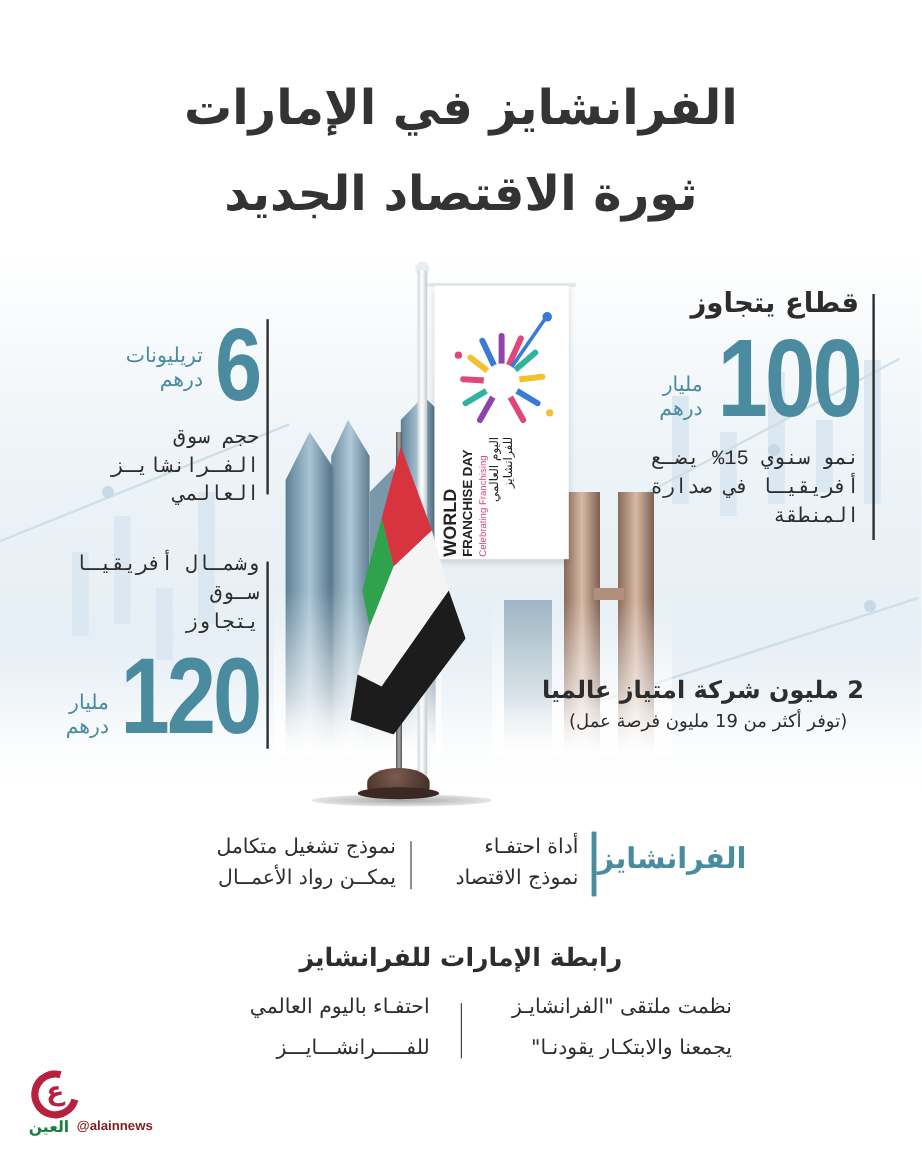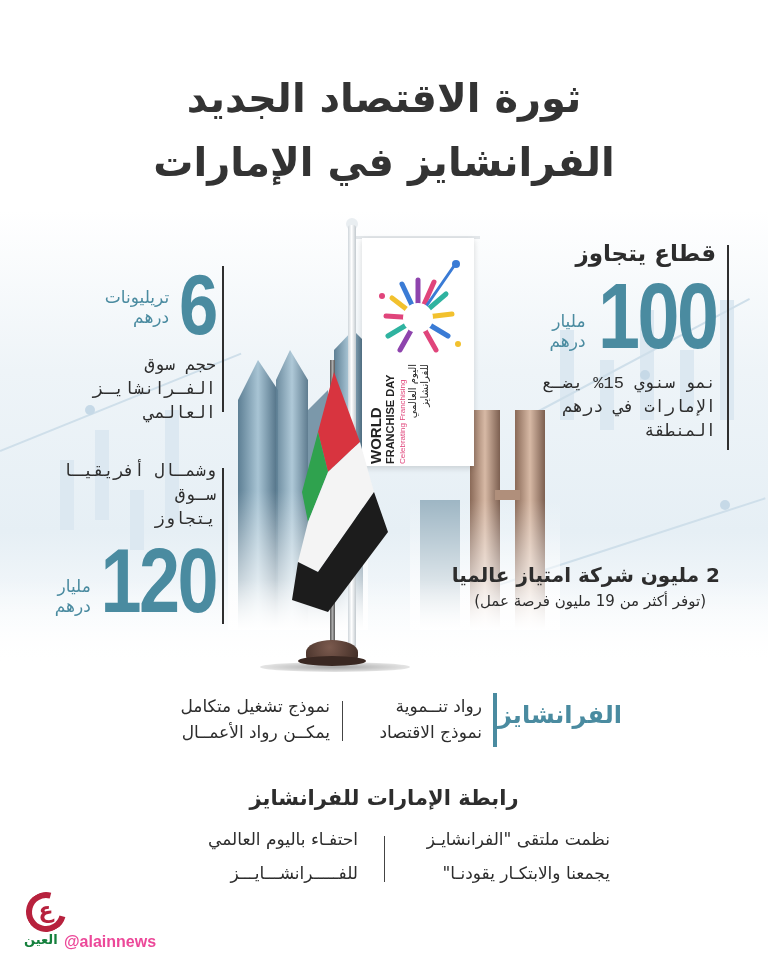--- a/index.html
+++ b/index.html
@@ -59,21 +59,21 @@
   .thin-sep { position: absolute; width: 1px; background: #444; }
 
   .assoc-title { position: absolute; top: 786px; left: 0; width: 768px; text-align: center; font-weight: bold; font-size: 21px; color: #2d2d2d; direction: rtl; }
   .assoc-col { position: absolute; font-size: 17px; line-height: 34px; color: #2d2d2d; direction: rtl; text-align: right; }
 
   
   .logo-ring { position: absolute; left: 26px; top: 892px; width: 40px; height: 40px; border-radius: 50%;
                border: 6px solid #b7213d; border-right-color: transparent; transform: rotate(-30deg); }
   .logo-glyph { position: absolute; left: 31px; top: 896px; width: 30px; height: 30px; font-size: 22px; font-weight: bold; color: #b7213d; text-align: center; line-height: 30px; }
   .logo-name { position: absolute; left: 24px; top: 932px; font-size: 13px; font-weight: bold; color: #15803d; }
-  .handle { position: absolute; left: 64px; top: 933px; font-family: "Liberation Sans", sans-serif; font-weight: bold; font-size: 16px; color: #ec4899; }
+  .handle { position: absolute; left: 64px; top: 933px; font-family: "Liberation Sans", sans-serif; font-weight: bold; font-size: 11px; color: #7f1d1d; }
   .source { position: absolute; right: 32px; top: 988px; font-size: 16px; color: #737373; direction: rtl; }
 </style>
 </head>
 <body>
 
 <div class="scene">
 
   <div class="candle" style="left:60px;top:250px;height:70px;"></div>
   <div class="candle" style="left:95px;top:220px;height:90px;"></div>
   <div class="candle" style="left:130px;top:280px;height:60px;"></div>
@@ -124,37 +124,37 @@
     <rect x="10" y="130" width="40" height="130" fill="#9eb6c4"></rect>
     <rect x="60" y="40" width="30" height="220" fill="url(#g2)"></rect>
     <rect x="105" y="40" width="30" height="220" fill="url(#g2)"></rect>
     <rect x="85" y="120" width="25" height="10" fill="#b08f7b"></rect>
     <rect x="0" y="0" width="150" height="260" fill="url(#fade2)"></rect>
   </svg>
   <div class="fade-bottom"></div>
 </div>
 
 <div class="title rtl">
+  <div>الفرانشايز في الإمارات</div>
   <div style="margin-top:8px;">ثورة الاقتصاد الجديد</div>
-  <div>الفرانشايز في الإمارات</div>
 </div>
 
 <div class="vline" style="left:727px;top:245px;height:205px;"></div>
 <div class="block" style="right:52px;top:236px;width:200px;text-align:right;">
   <div class="heading" style="font-size:23px;line-height:34px;">قطاع يتجاوز</div>
   <div style="display:flex;align-items:center;justify-content:flex-start;direction:rtl;height:92px;">
     <span class="bignum" style="font-size:92px;line-height:92px;">100</span>
     <div style="margin-right:-14px;margin-top:30px;">
       <div class="unit">مليار</div>
       <div class="unit">درهم</div>
     </div>
   </div>
   <div class="body-txt" style="margin-top:10px;font-size:17px;">
     <div>نمو سنوي 15% يضـع</div>
-    <div>الإمارات في درهم</div>
+    <div>أفريقيـا في صدارة</div>
     <div>المنطقة</div>
   </div>
 </div>
 
 <div class="vline" style="left:222px;top:266px;height:146px;"></div>
 <div class="block" style="left:20px;top:262px;width:196px;text-align:right;">
   <div style="display:flex;align-items:center;direction:rtl;height:84px;">
     <span class="bignum" style="font-size:86px;line-height:84px;">6</span>
     <div style="margin-right:2px;margin-top:6px;">
       <div class="unit">تريليونات</div>
@@ -236,21 +236,21 @@
 
 <div class="block" style="right:48px;top:560px;width:320px;text-align:right;">
   <div class="heading" style="font-size:20px;line-height:30px;">2 مليون شركة امتياز عالميا</div>
   <div style="font-size:15px;line-height:22px;color:#2d2d2d;margin-right:14px;">(توفر أكثر من 19 مليون فرصة عمل)</div>
 </div>
 
 <div class="fr-row">
   <div class="fr-label">الفرانشايز</div>
   <div class="fr-bar"></div>
   <div class="fr-col" style="right:148px;top:0;">
-    <div>رواد تنــموية</div>
+    <div>أداة احتفـاء</div>
     <div>نموذج الاقتصاد</div>
   </div>
   <div class="thin-sep" style="right:287px;top:8px;height:40px;"></div>
   <div class="fr-col" style="right:300px;top:0;">
     <div>نموذج تشغيل متكامل</div>
     <div>يمكــن رواد الأعمــال</div>
   </div>
 </div>
 
 <div class="assoc-title">رابطة الإمارات للفرانشايز</div>

